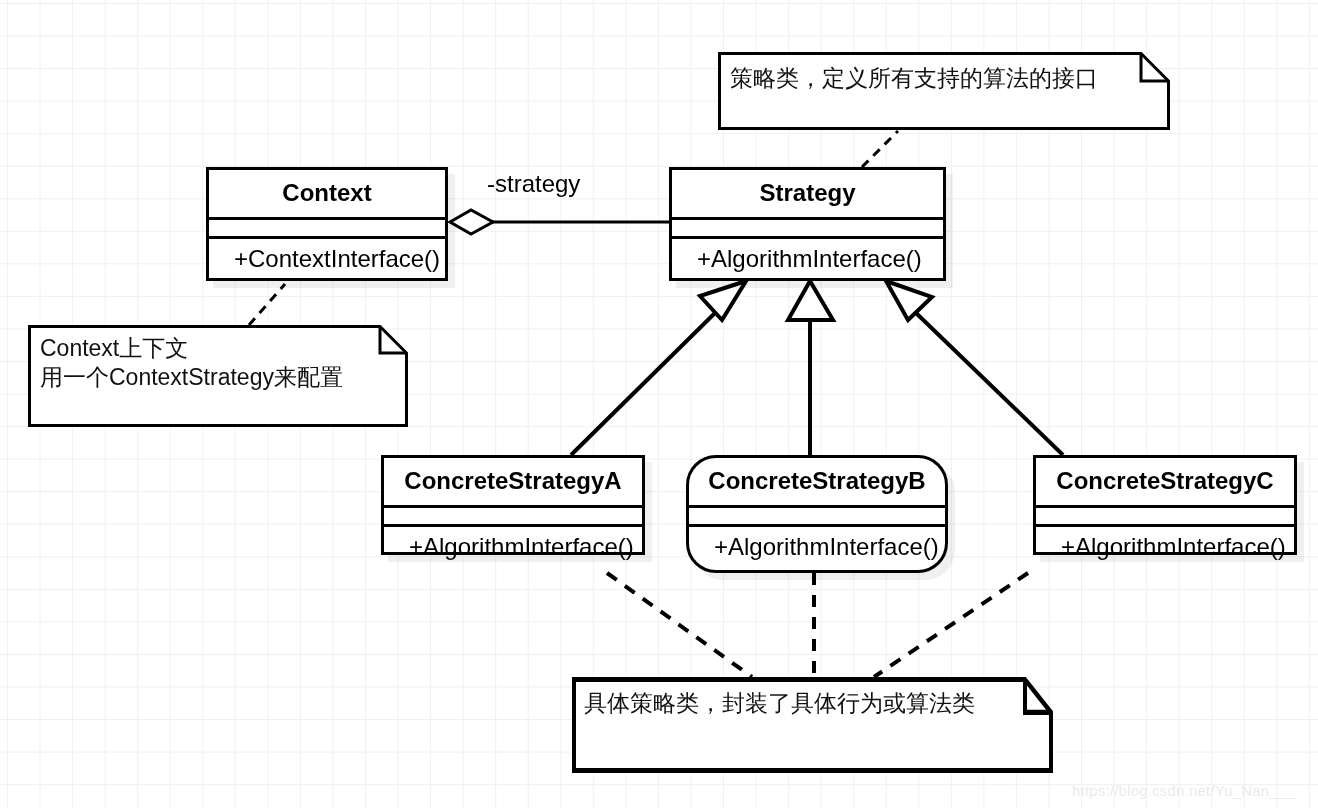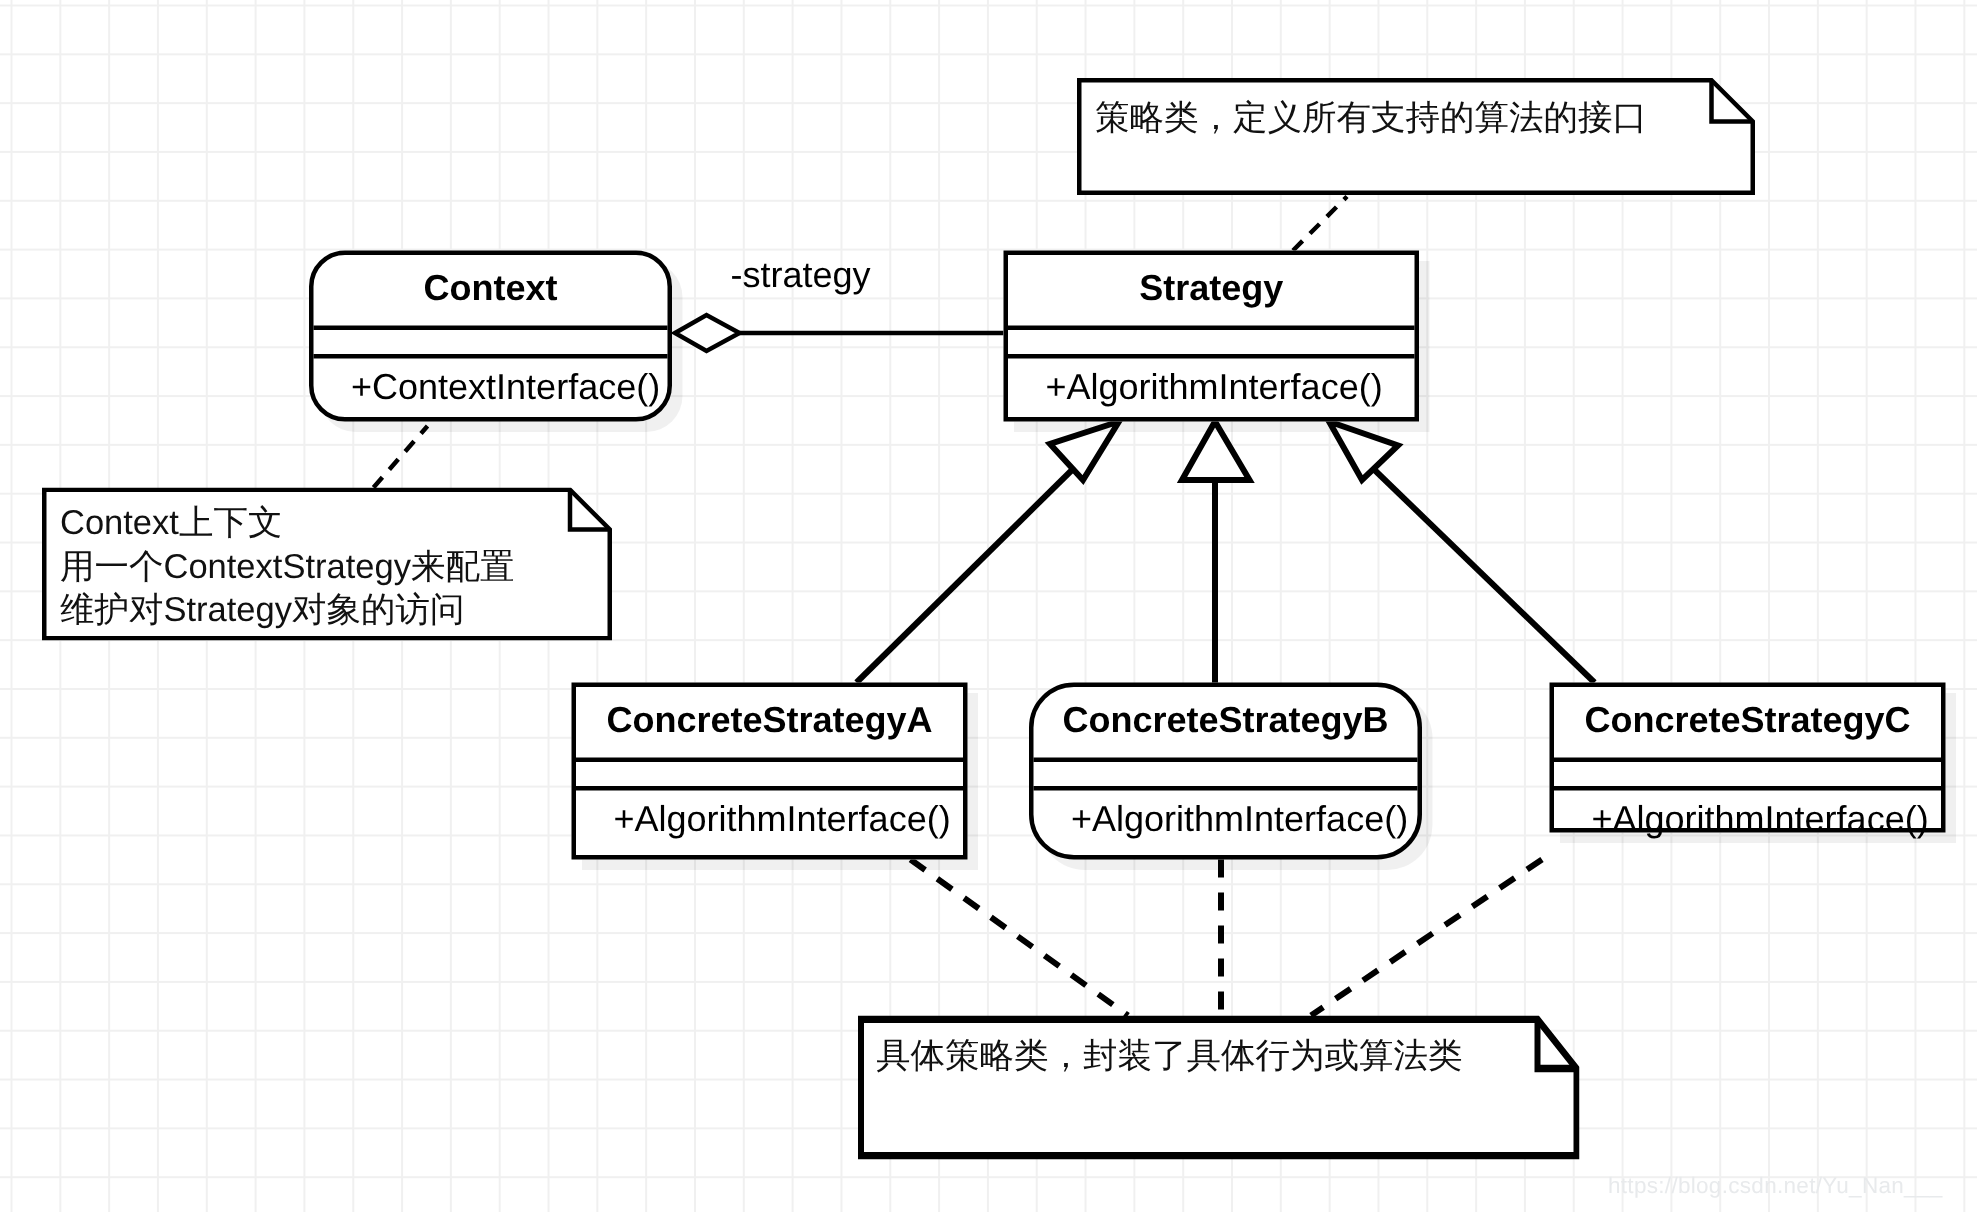--- a/index.html
+++ b/index.html
@@ -129,33 +129,33 @@
 
     <line x1="862" y1="167" x2="898" y2="131" stroke="#000000" stroke-width="3" stroke-dasharray="9 7"></line>
 
     <line x1="249" y1="325" x2="285" y2="284" stroke="#000000" stroke-width="3" stroke-dasharray="9 7"></line>
 
     <line x1="607" y1="573" x2="752" y2="677" stroke="#000000" stroke-width="4" stroke-dasharray="12 10"></line>
     <line x1="814" y1="573" x2="814" y2="677" stroke="#000000" stroke-width="4" stroke-dasharray="12 10"></line>
     <line x1="1028" y1="573" x2="874" y2="677" stroke="#000000" stroke-width="4" stroke-dasharray="12 10"></line>
   </svg>
 
-  <div class="uml-class" style="left:206px; top:167px; width:242px; height:114px;border-radius:24px;">
+  <div class="uml-class" style="left:206px; top:167px; width:242px; height:114px;">
     <div class="cls-name">Context</div>
     <div class="cls-attrs"></div>
     <div class="cls-ops">+ContextInterface()</div>
   </div>
 
   <div class="uml-class" style="left:669px; top:167px; width:277px; height:114px;">
     <div class="cls-name">Strategy</div>
     <div class="cls-attrs"></div>
     <div class="cls-ops">+AlgorithmInterface()</div>
   </div>
 
-  <div class="uml-class" style="left:381px; top:455px; width:264px; height:118px;">
+  <div class="uml-class" style="left:381px; top:455px; width:264px; height:100px;">
     <div class="cls-name">ConcreteStrategyA</div>
     <div class="cls-attrs"></div>
     <div class="cls-ops">+AlgorithmInterface()</div>
   </div>
 
   <div class="uml-class" style="left:686px; top:455px; width:262px; height:118px;border-radius:30px;">
     <div class="cls-name">ConcreteStrategyB</div>
     <div class="cls-attrs"></div>
     <div class="cls-ops">+AlgorithmInterface()</div>
   </div>
@@ -176,21 +176,20 @@
     <div class="note-text" style="padding:12px 0 0 12px;">策略类，定义所有支持的算法的接口</div>
   </div>
 
   <div class="uml-note" style="left:28px; top:325px; width:380px; height:102px;">
     <svg class="note-svg" viewBox="0 0 380 102" preserveAspectRatio="none" xmlns="http://www.w3.org/2000/svg">
       <path d="M1.5,1.5 L352,1.5 L378.5,28 L378.5,100.5 L1.5,100.5 Z" fill="#ffffff" stroke="#000000" stroke-width="3"></path>
       <path d="M352,1.5 L352,28 L378.5,28" fill="none" stroke="#000000" stroke-width="3"></path>
     </svg>
     <div class="note-text" style="padding:9px 0 0 12px;">Context上下文</div>
     <div class="note-text" style="padding:0 0 0 12px;">用一个ContextStrategy来配置</div>
-    <div class="note-text" style="padding:0 0 0 12px;">维护对Strategy对象的访问</div>
   </div>
 
   <div class="uml-note" style="left:572px; top:677px; width:481px; height:96px;">
     <svg class="note-svg" viewBox="0 0 481 76" preserveAspectRatio="none" xmlns="http://www.w3.org/2000/svg">
       <path d="M2,2 L453,2 L479,28 L479,74 L2,74 Z" fill="#ffffff" stroke="#000000" stroke-width="4"></path>
       <path d="M453,2 L453,28 L479,28" fill="none" stroke="#000000" stroke-width="4"></path>
     </svg>
     <div class="note-text" style="padding:12px 0 0 12px;">具体策略类，封装了具体行为或算法类</div>
   </div>
 

